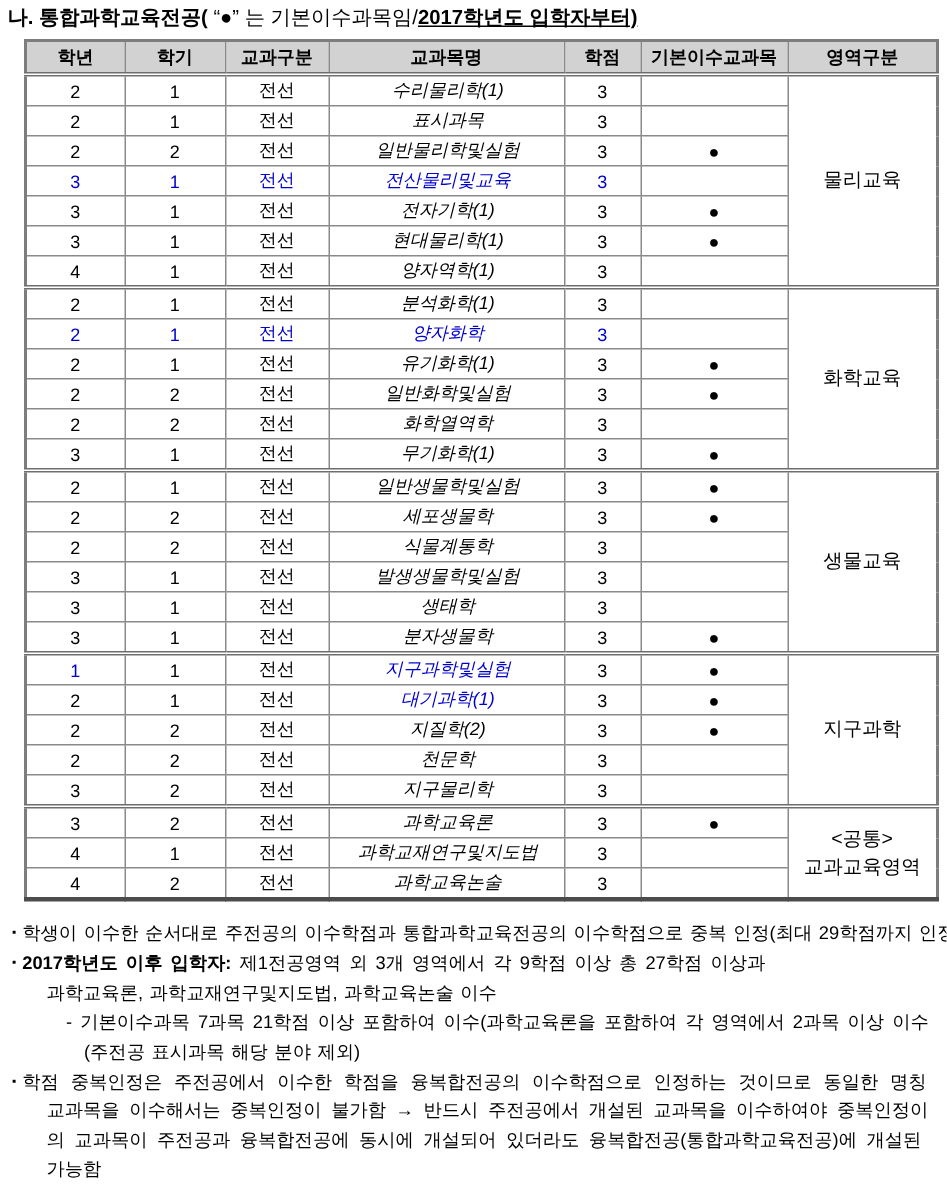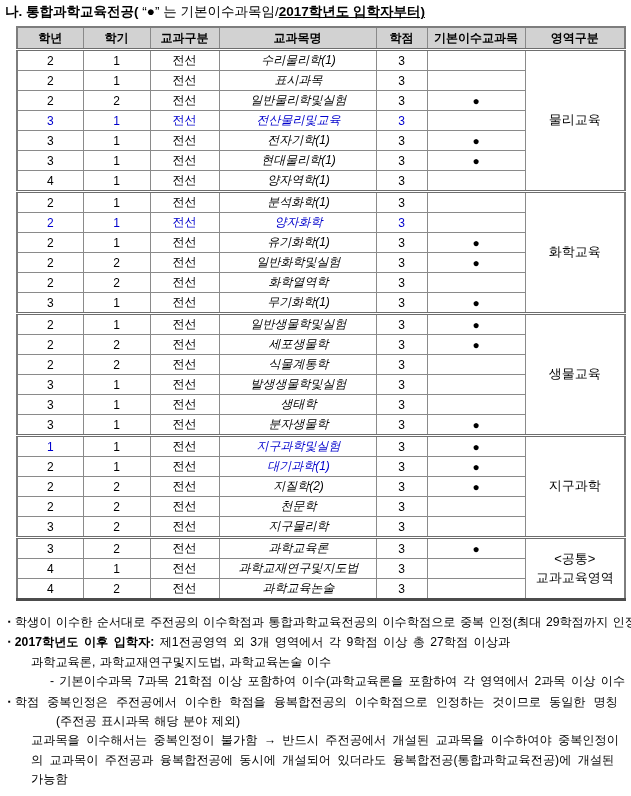--- a/index.html
+++ b/index.html
@@ -303,21 +303,21 @@
           <td>3</td>
           <td class="dotc"></td>
         </tr>
       </tbody>
   </table>
 
   <div class="notes">
       <div class="note-line ws1" style="margin-left: 8px;"><span class="bullet">▪</span><span>학생이 이수한 순서대로 주전공의 이수학점과 통합과학교육전공의 이수학점으로 중복 인정(최대 29학점까지 인정)</span></div>
       <div class="note-line ws2" style="margin-left: 8px;"><span class="bullet">▪</span><span class="note-bold">2017학년도 이후 입학자:</span><span> 제1전공영역 외 3개 영역에서 각 9학점 이상 총 27학점 이상과</span></div>
       <div class="note-line ws1" style="margin-left: 31px;"><span>과학교육론, 과학교재연구및지도법, 과학교육논술 이수</span></div>
-      <div class="note-line ws2" style="margin-left: 44px; text-align: center;"><span>- 기본이수과목 7과목 21학점 이상 포함하여 이수(과학교육론을 포함하여 각 영역에서 2과목 이상 이수</span></div>
+      <div class="note-line ws2" style="margin-left: 44px;"><span>- 기본이수과목 7과목 21학점 이상 포함하여 이수(과학교육론을 포함하여 각 영역에서 2과목 이상 이수</span></div>
+      <div class="note-line ws1" style="margin-left: 56px;"><span>(주전공 표시과목 해당 분야 제외)</span></div>
       <div class="note-line ws4" style="margin-left: 8px;"><span class="bullet">▪</span><span>학점 중복인정은 주전공에서 이수한 학점을 융복합전공의 이수학점으로 인정하는 것이므로 동일한 명칭</span></div>
-      <div class="note-line ws1" style="margin-left: 56px;"><span>(주전공 표시과목 해당 분야 제외)</span></div>
       <div class="note-line ws3" style="margin-left: 31px;"><span>교과목을 이수해서는 중복인정이 불가함 → 반드시 주전공에서 개설된 교과목을 이수하여야 중복인정이</span></div>
       <div class="note-line ws3" style="margin-left: 31px;"><span>의 교과목이 주전공과 융복합전공에 동시에 개설되어 있더라도 융복합전공(통합과학교육전공)에 개설된</span></div>
       <div class="note-line ws0" style="margin-left: 31px;"><span>가능함</span></div>
     </div>
 
 </div>
 
 </body></html>

